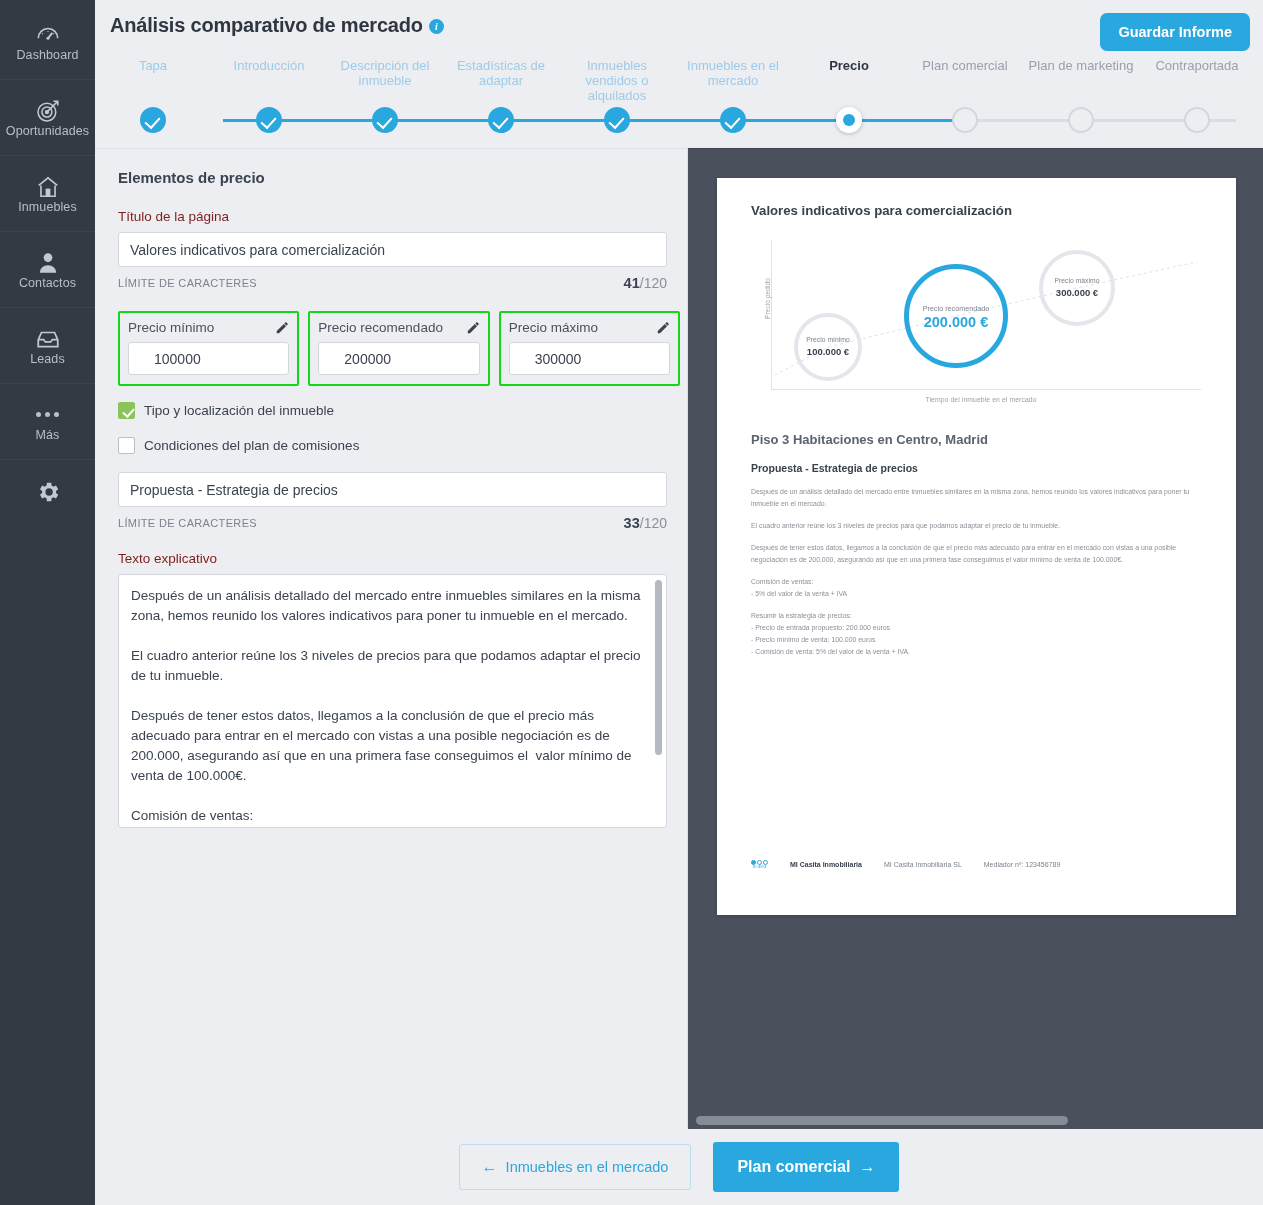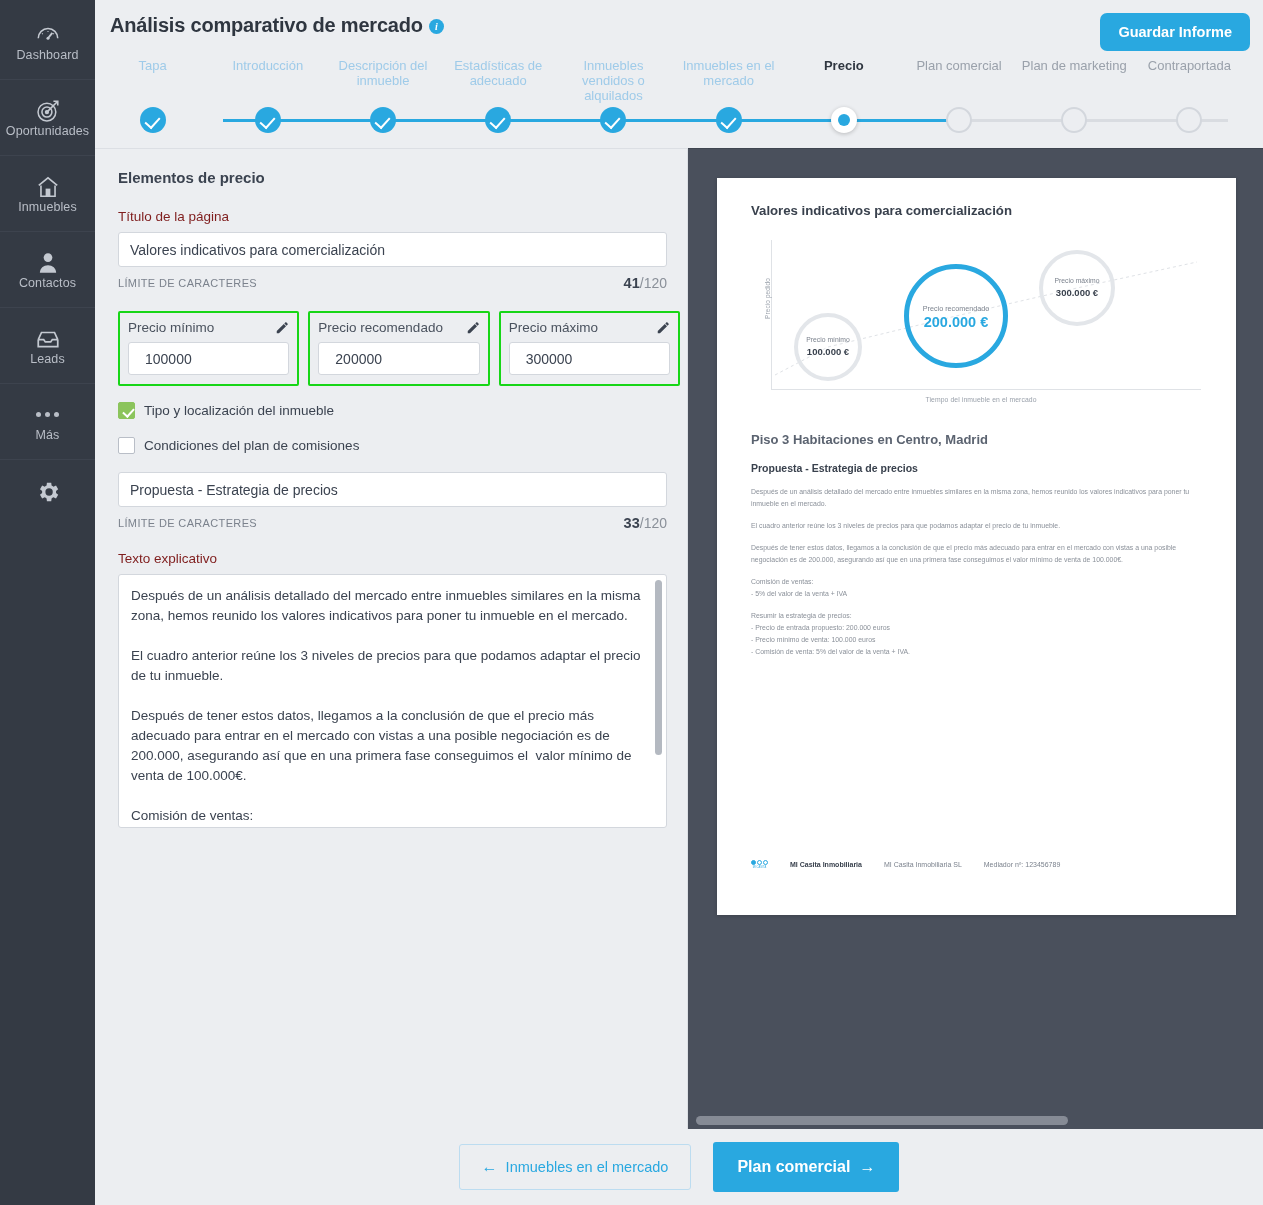--- a/index.html
+++ b/index.html
@@ -45,21 +45,21 @@
     text-align: center; line-height: 15px; font-family: "Liberation Serif", serif;
   }
   .save-btn {
     position: absolute; right: 13px; top: 13px;
     background: #29a8e0; color: #fff; border: none; border-radius: 7px;
     font-size: 14.5px; font-weight: bold; padding: 11px 18px; cursor: pointer;
     font-family: "Liberation Sans", sans-serif;
   }
 
   
-  .stepper { position: absolute; left: 0; right: 16px; top: 58px; height: 80px; }
+  .stepper { position: absolute; left: 0; right: 8px; top: 58px; height: 80px; }
   .step-track {
     position: absolute; left: 128px; right: 19px; top: 61px; height: 3px; background: #d9dce1;
   }
   .step-track-done {
     position: absolute; left: 128px; width: 743px; top: 61px; height: 3px; background: #29a8e0;
   }
   .steps { position: absolute; left: 0; right: 0; top: 0; display: flex; }
   .step { flex: 1 1 0; position: relative; text-align: center; cursor: pointer; }
   .step-label {
     font-size: 13px; color: #9fcbe9; line-height: 15px; display: block;
@@ -115,21 +115,21 @@
   .price-box {
     flex: 1 1 0; border: 2.5px solid #17d617; border-radius: 2px;
     padding: 7px 8px 9px 8px; background: #eceef1;
   }
   .price-head { display: flex; align-items: center; justify-content: space-between; margin-bottom: 7px; }
   .price-name { font-size: 13.5px; color: #4a525e; }
   .pencil { width: 14px; height: 14px; color: #3b4350; }
   .pencil svg { width: 14px; height: 14px; display: block; }
   .price-input {
     width: 100%; height: 33px; background: #fff; border: 1px solid #d3d7dd;
-    border-radius: 3px; padding: 0 16px; font-size: 14px; color: #3b4350;
+    border-radius: 3px; padding: 0 25px; font-size: 14px; color: #3b4350;
     display: flex; align-items: center;
   }
 
   .chk-row { display: flex; align-items: center; gap: 9px; margin-bottom: 18px; }
   .chk {
     width: 17px; height: 17px; border-radius: 2px; flex: 0 0 17px;
     border: 1px solid #b9bec7; background: #fff; position: relative;
   }
   .chk.on { background: #8bc45c; border-color: #8bc45c; }
   .chk.on::after {
@@ -331,21 +331,21 @@
             <span class="step-label">Introducción</span>
             <span class="step-node"></span>
           </div>
           <div class="step done">
             <span class="step-label">Descripción del
 inmueble</span>
             <span class="step-node"></span>
           </div>
           <div class="step done">
             <span class="step-label">Estadísticas de
-adecuado</span>
+adaptar</span>
             <span class="step-node"></span>
           </div>
           <div class="step done">
             <span class="step-label">Inmuebles
 vendidos o
 alquilados</span>
             <span class="step-node"></span>
           </div>
           <div class="step done">
             <span class="step-label">Inmuebles en el

